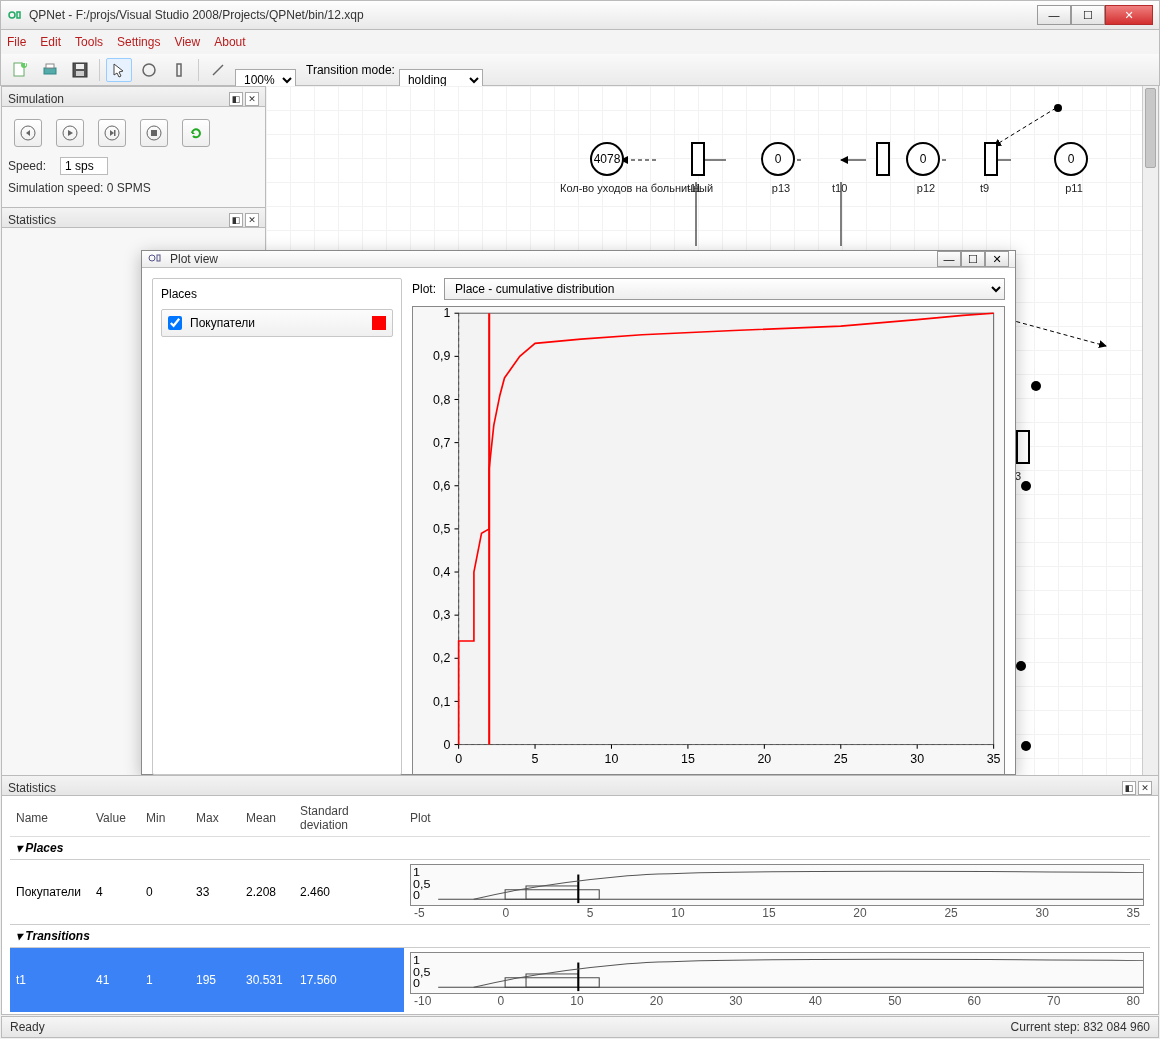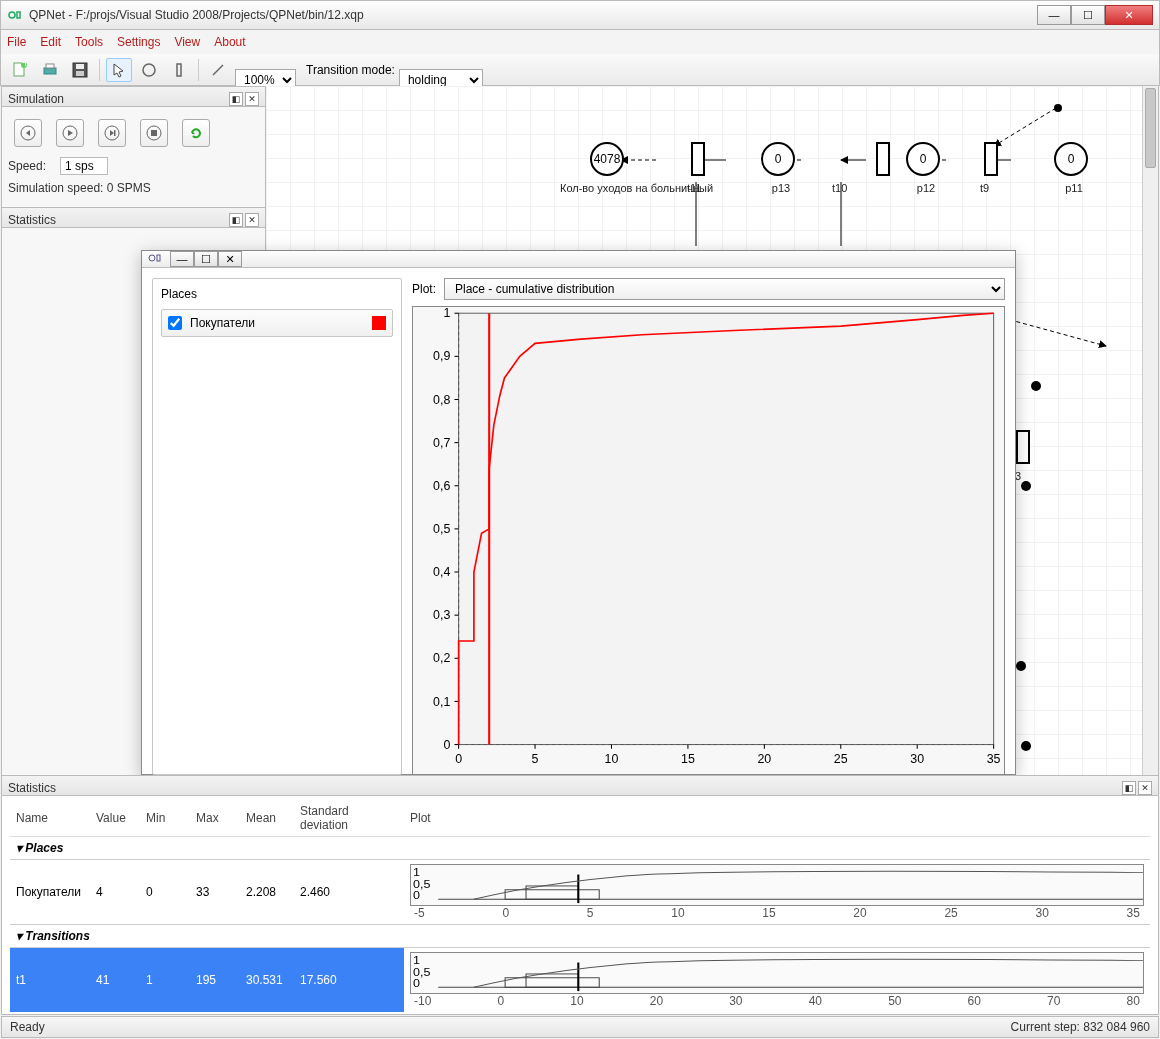--- a/index.html
+++ b/index.html
@@ -283,20 +283,21 @@
 </div>
 
 <div class="plotwin">
   <div class="titlebar">
     <span class="icon">
         <svg width="14" height="14">
           <circle cx="4" cy="7" r="3" fill="none" stroke="#558"></circle>
           <rect x="9" y="4" width="3" height="6" fill="none" stroke="#558"></rect>
         </svg>
       </span>
+    <span class="title">Plot view</span>
     <div class="win-btns">
       <div class="win-btn" style="width:24px;height:16px">—</div>
       <div class="win-btn" style="width:24px;height:16px">☐</div>
       <div class="win-btn" style="width:24px;height:16px">✕</div>
     </div>
   </div>
   <div class="plot-body">
     <div class="places-box">
       <h4>Places</h4>
       <div class="place-item">

